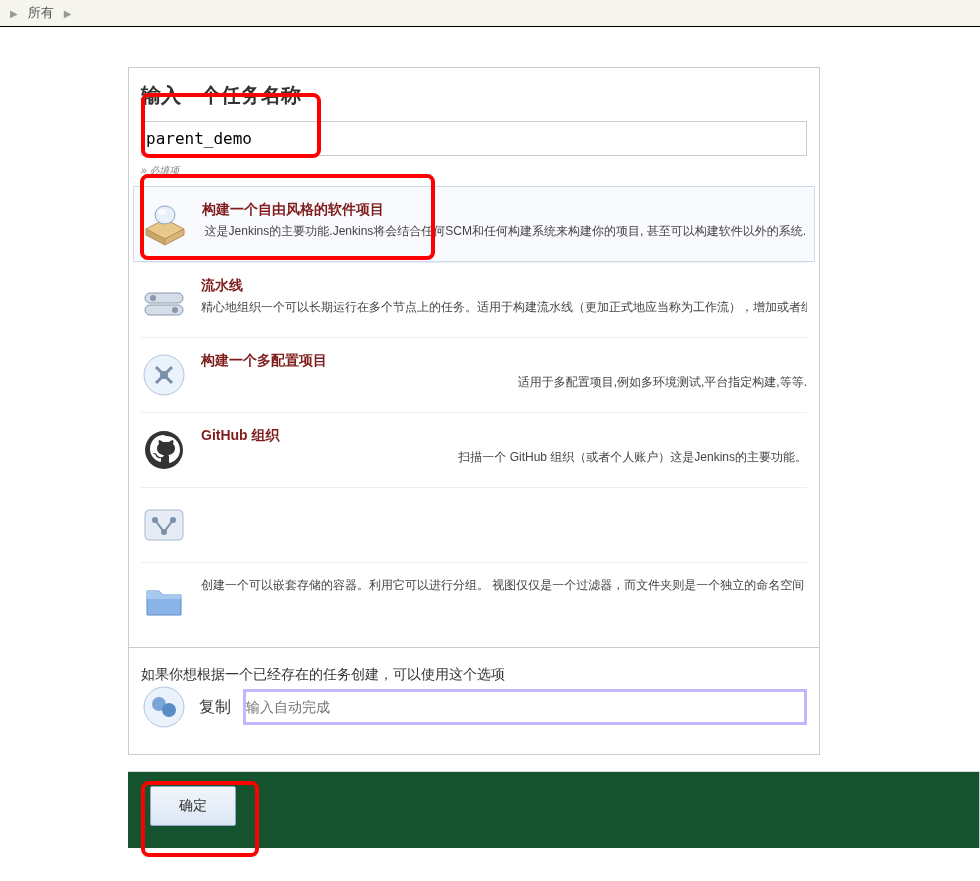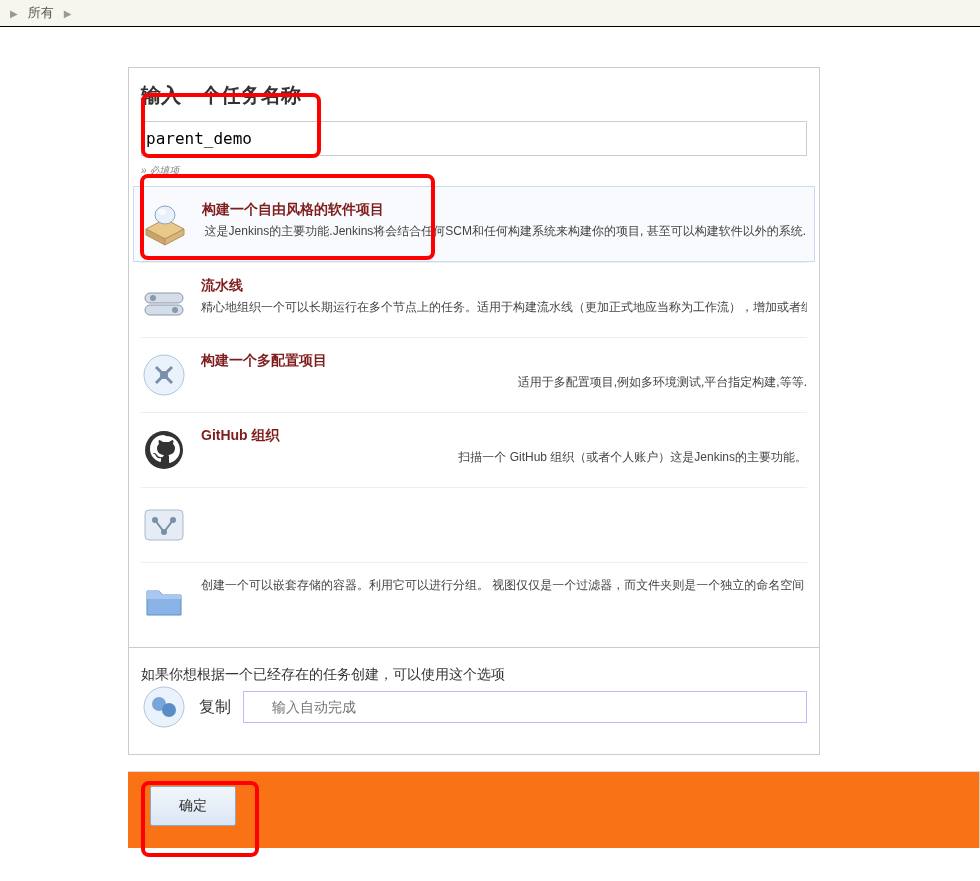--- a/index.html
+++ b/index.html
@@ -77,27 +77,27 @@
     .option-title { font-weight: bold; font-size: 14px; margin-bottom: 4px; color: #7f1d1d; }
     .option-desc { font-size: 12px; color: #444; white-space: nowrap; overflow: hidden; text-align: right; }
 
     .divider { border-top: 1px solid #ccc; margin-top: 10px; }
 
     .copy-section { padding: 18px 12px 24px 12px; }
     .copy-hint { font-size: 14px; color: #333; }
     .copy-row { display: flex; align-items: center; gap: 12px; }
     .copy-icon { width: 46px; height: 46px; flex-shrink: 0; display: flex; align-items: center; justify-content: center; }
     .copy-label { font-size: 16px; color: #333; }
-    .copy-input { flex: 1; padding: 7px 28px; border: 1px solid #c4b5fd; font-size: 14px; }
+    .copy-input { flex: 1; padding: 7px 0; border: 3px solid #c4b5fd; font-size: 14px; }
 
     .footer {
       margin: 16px 0 0 128px;
       width: 852px;
       padding: 14px 16px 22px 22px;
-      background: #f97316;
+      background: #14532d;
       border-top: 1px solid #ddd;
       border-right: 1px solid #ccc;
     }
     .ok-btn {
       padding: 10px 28px;
       border: 1px solid #8fa8c8;
       background: linear-gradient(#f2f6fb,#dbe6f4);
       font-size: 14px;
       cursor: pointer;
       color: #333;

